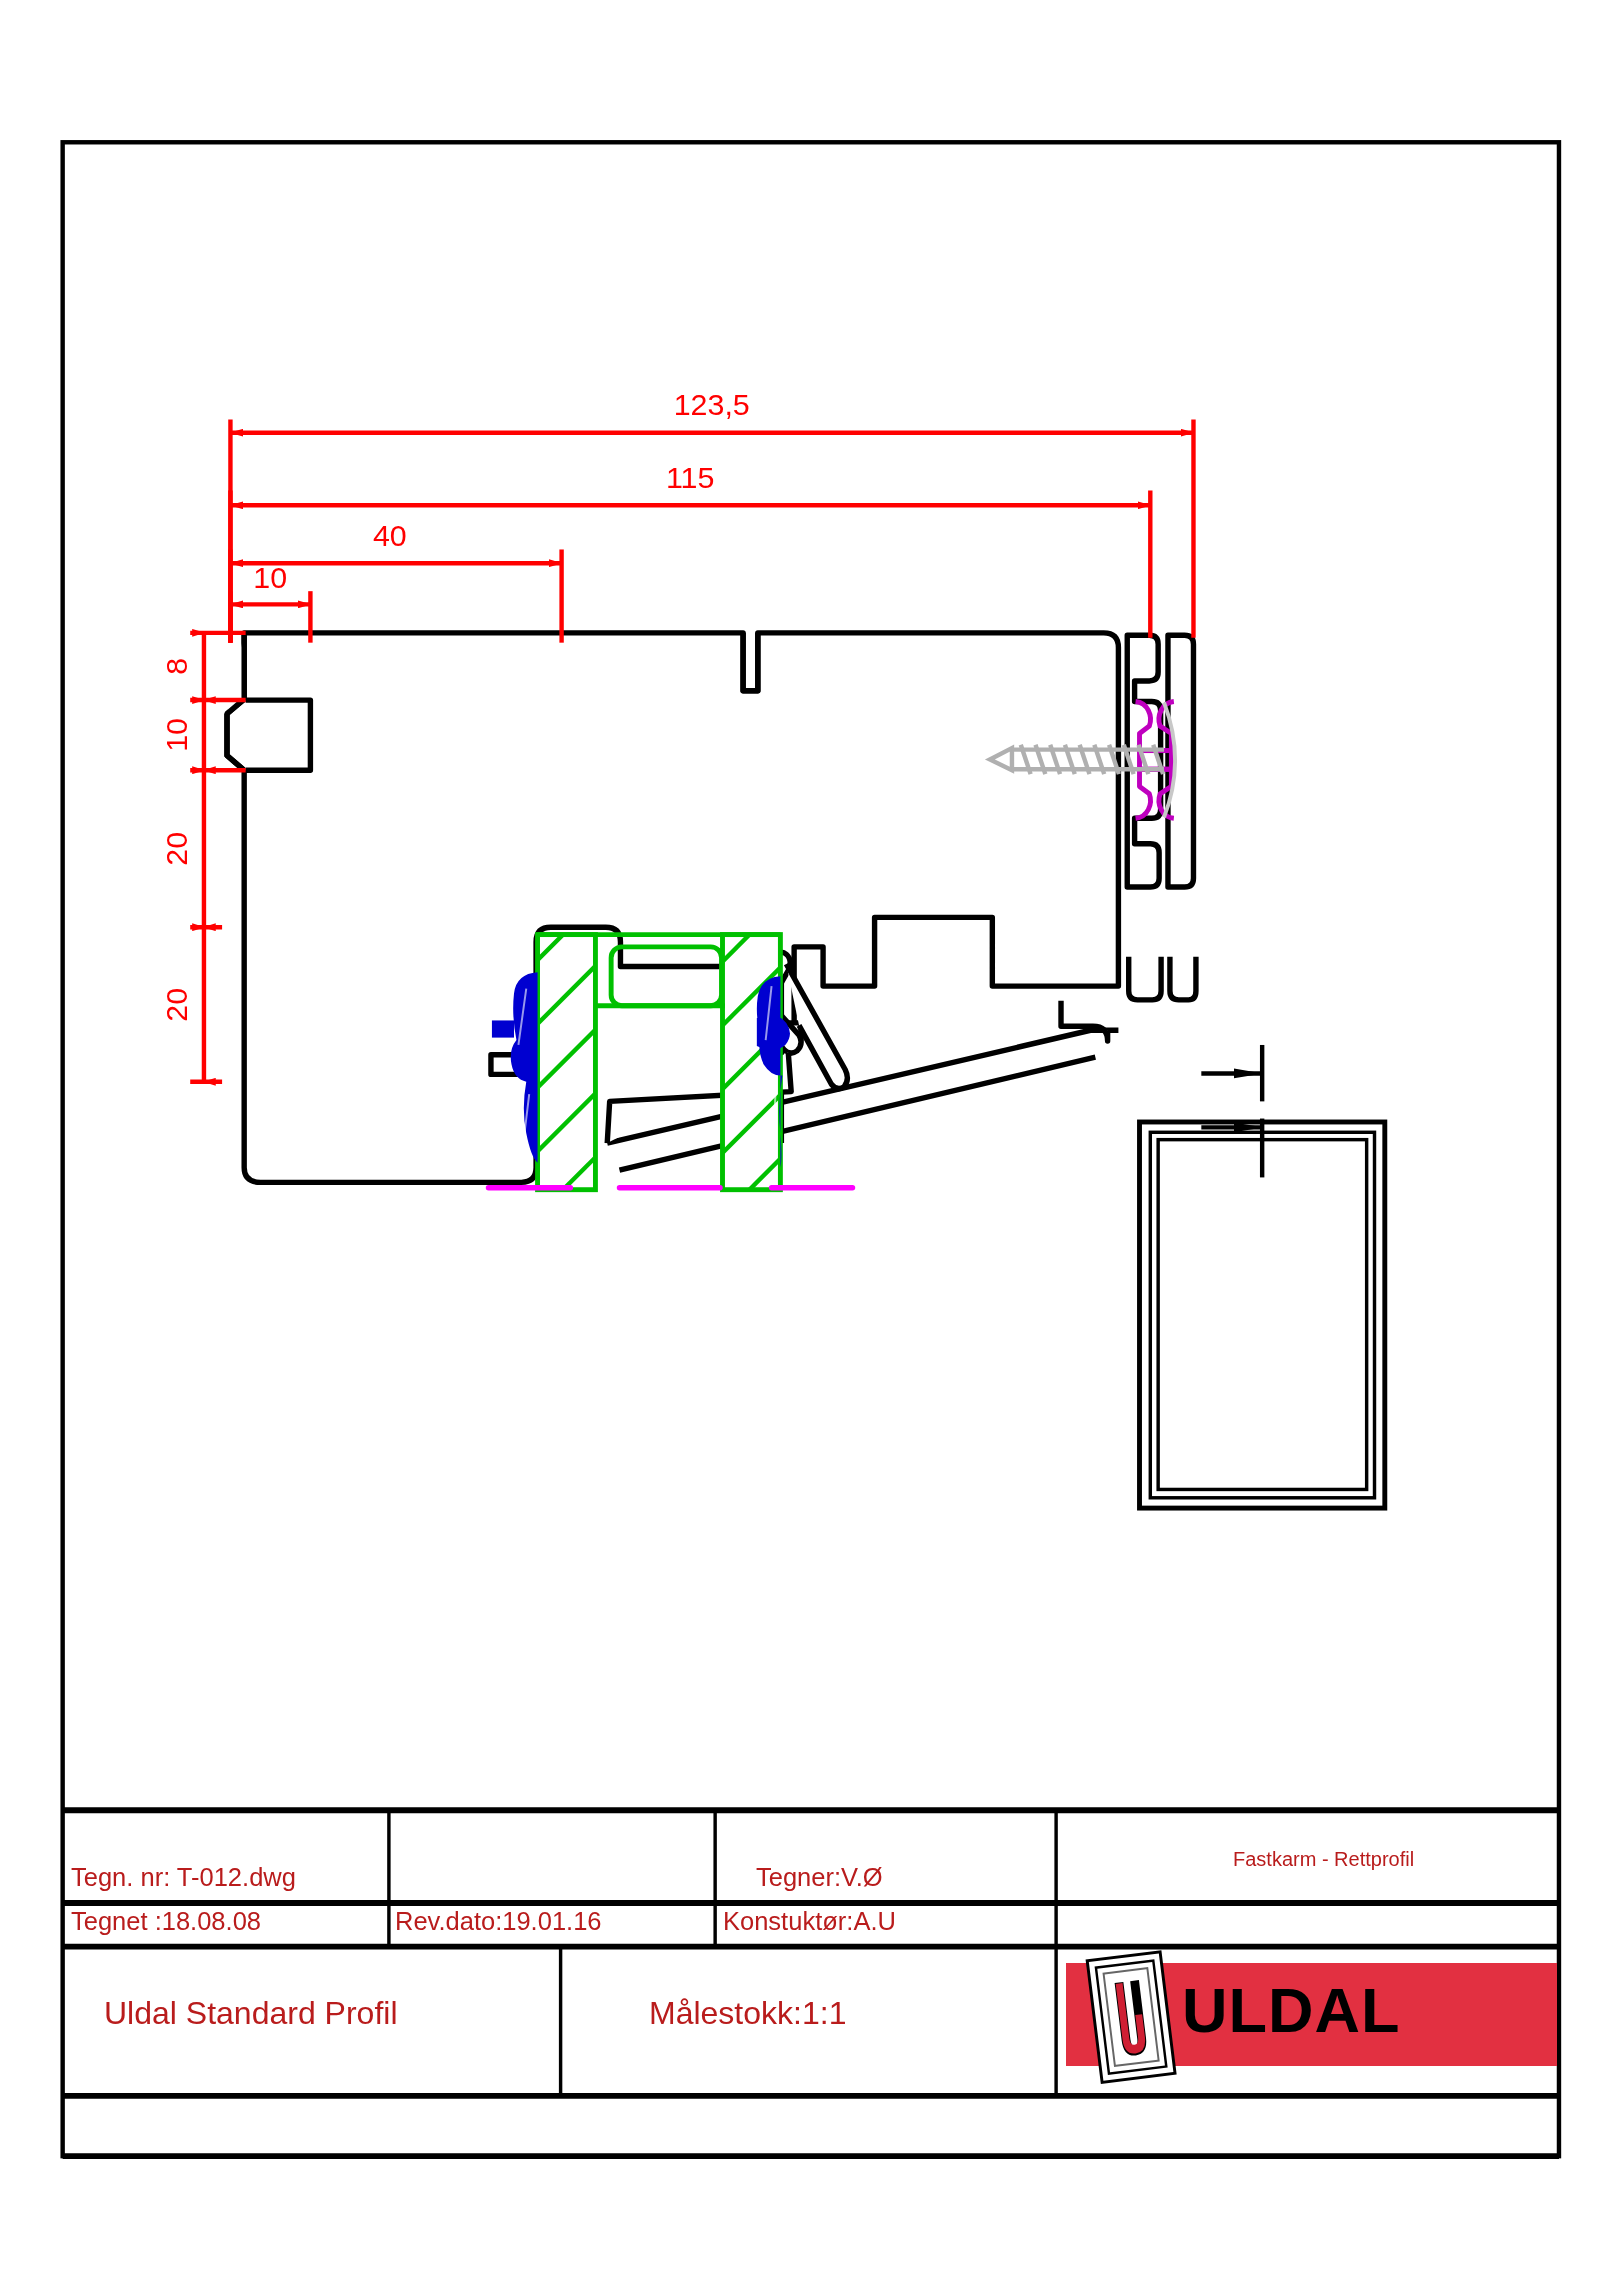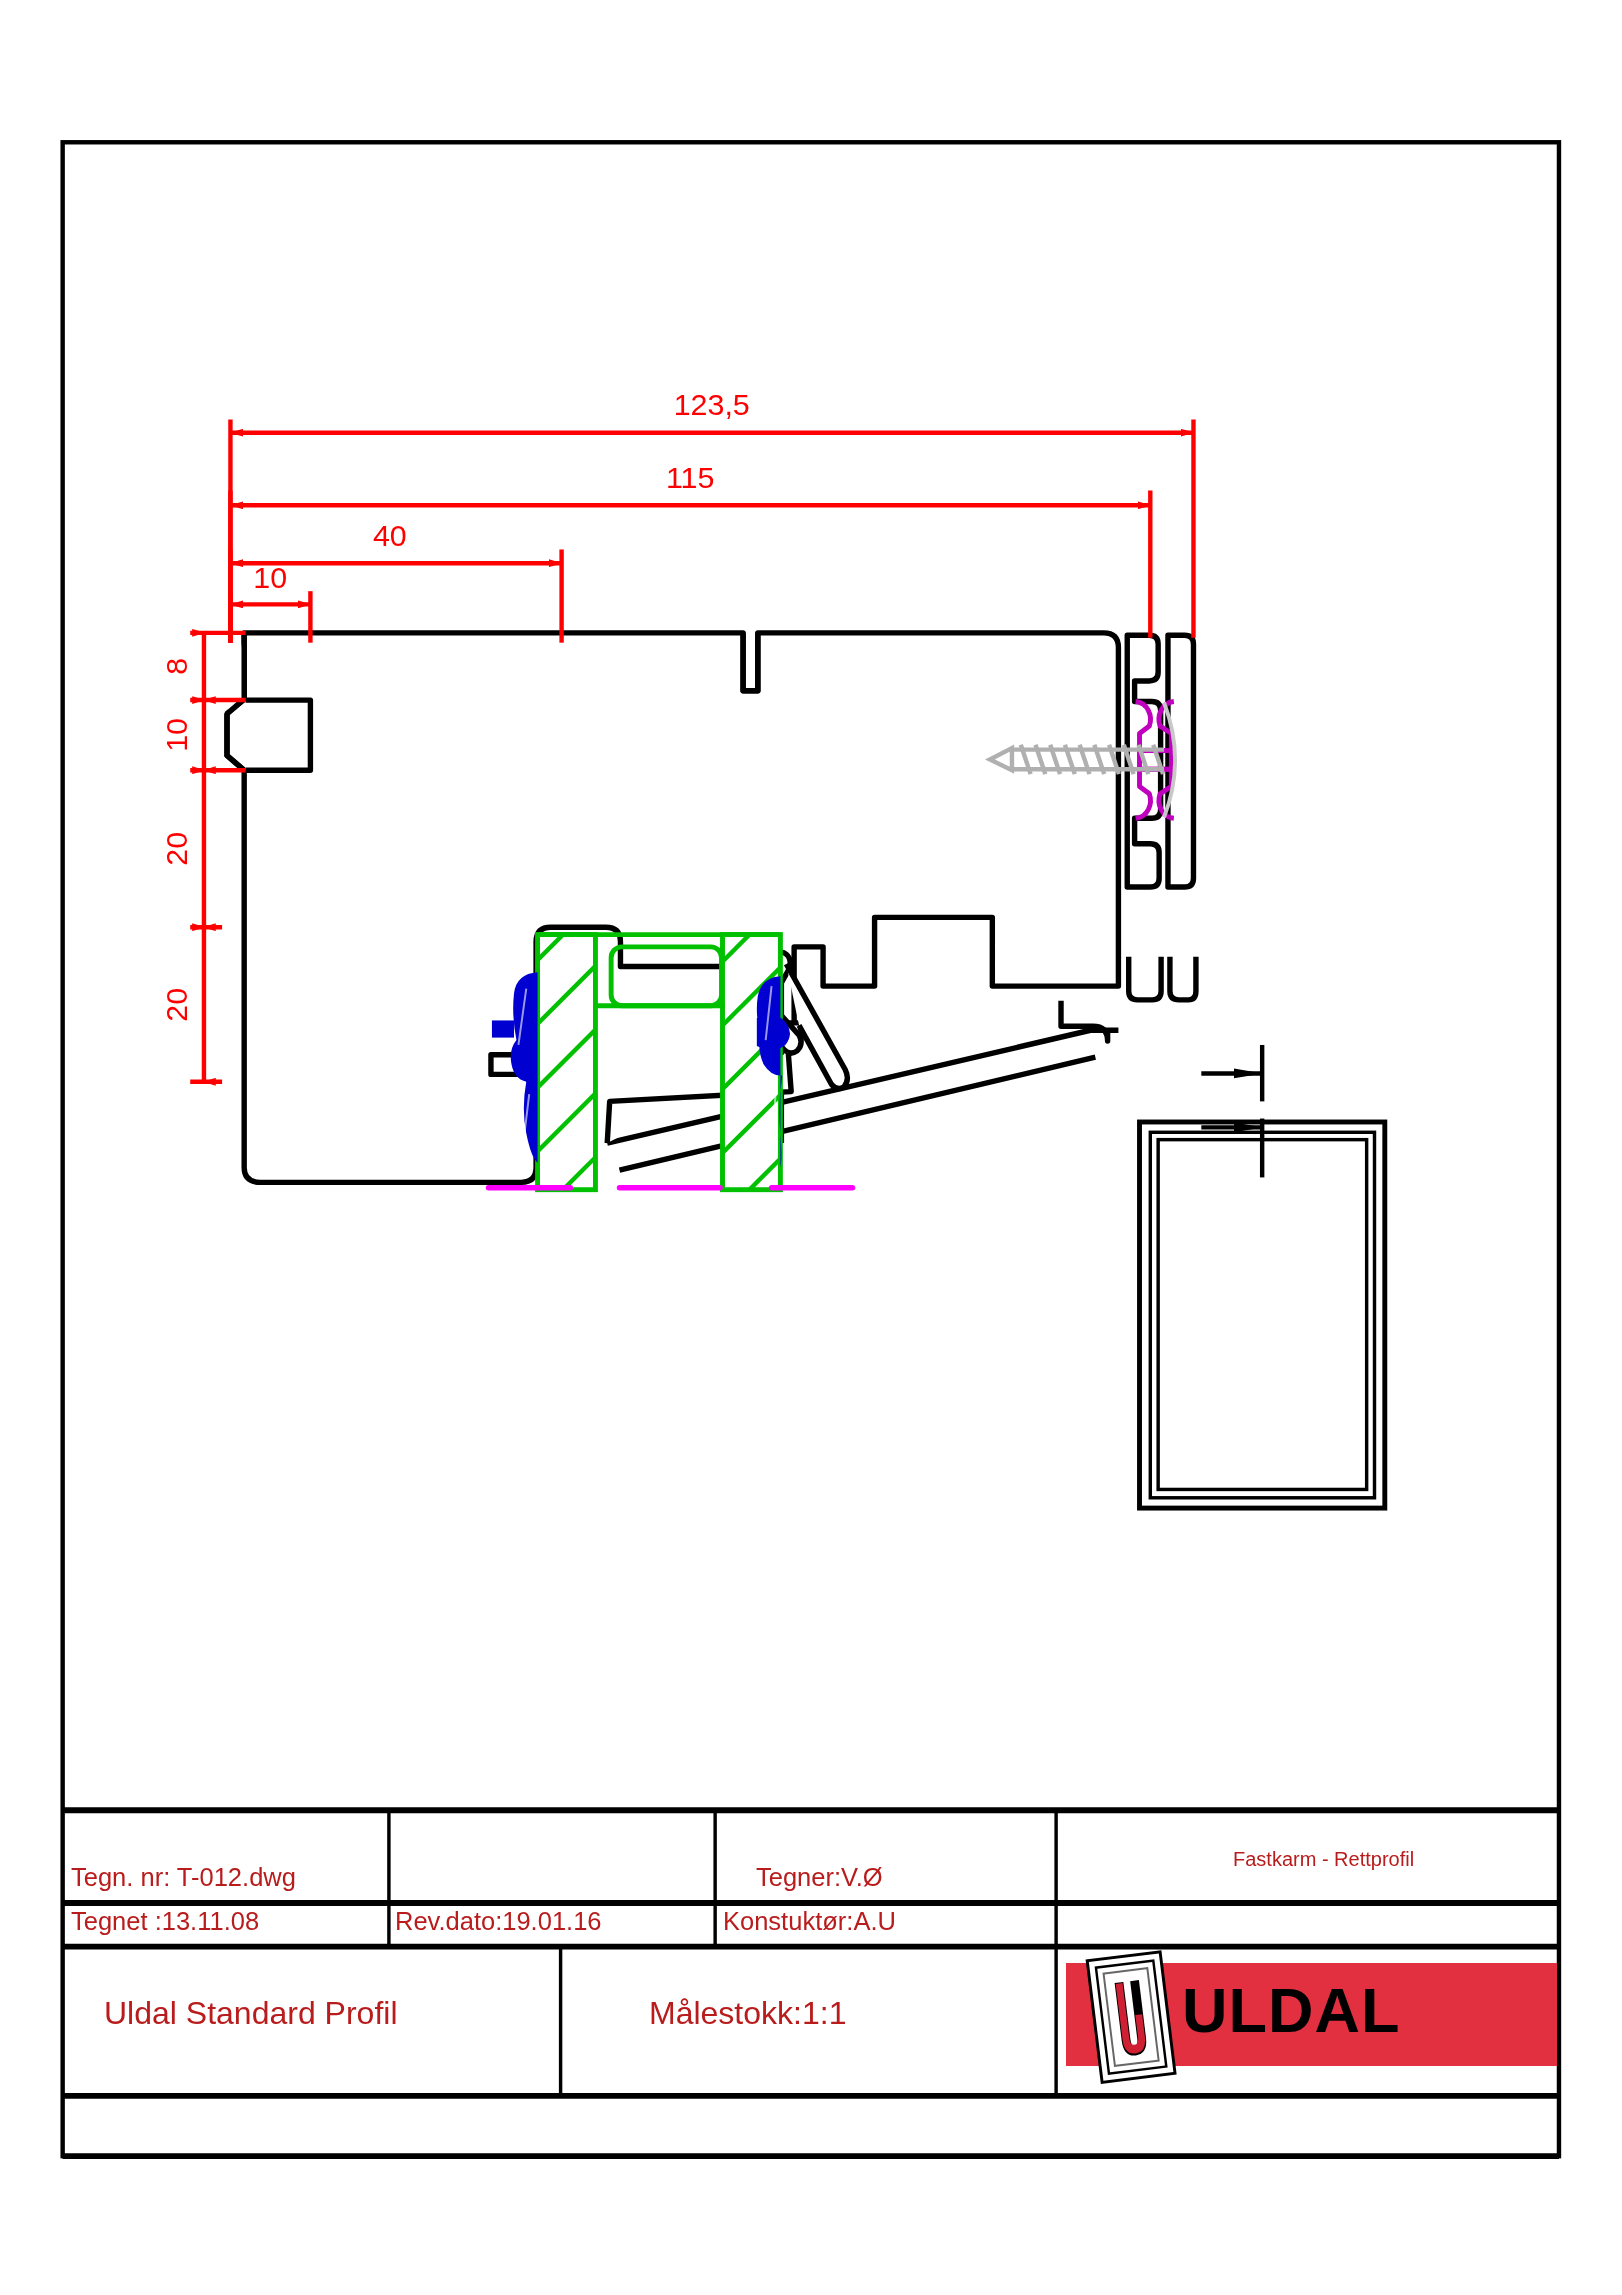--- a/index.html
+++ b/index.html
@@ -350,21 +350,21 @@
     <line x1="1110" y1="3968" x2="1110" y2="4272" stroke-width="7"></line>
     <line x1="2120" y1="3968" x2="2120" y2="4272" stroke-width="7"></line>
   </g>
 
 </svg>
 
 <div class="tb-text tb-cellText" style="left:55px; top:1865px;">Tegn. nr: T-012.dwg</div>
 
 <div class="tb-text tb-cellText" style="left:707px; top:1865px;margin-left:33px;">Tegner:V.Ø</div>
 
-<div class="tb-text tb-cellText" style="left:55px; top:1909px;">Tegnet :13.11.08</div>
+<div class="tb-text tb-cellText" style="left:55px; top:1909px;">Tegnet :18.08.08</div>
 
 <div class="tb-text tb-cellText" style="left:379px; top:1909px;">Rev.dato:19.01.16</div>
 
 <div class="tb-text tb-cellText" style="left:707px; top:1909px;">Konstuktør:A.U</div>
 
 <div class="tb-text tb-titleText" style="left:1217px; top:1849px;">Fastkarm - Rettprofil</div>
 
 <div class="tb-text tb-bigText" style="left:88px; top:1997px;">Uldal Standard Profil</div>
 
 <div class="tb-text tb-bigText" style="left:633px; top:1997px;">Målestokk:1:1</div>

